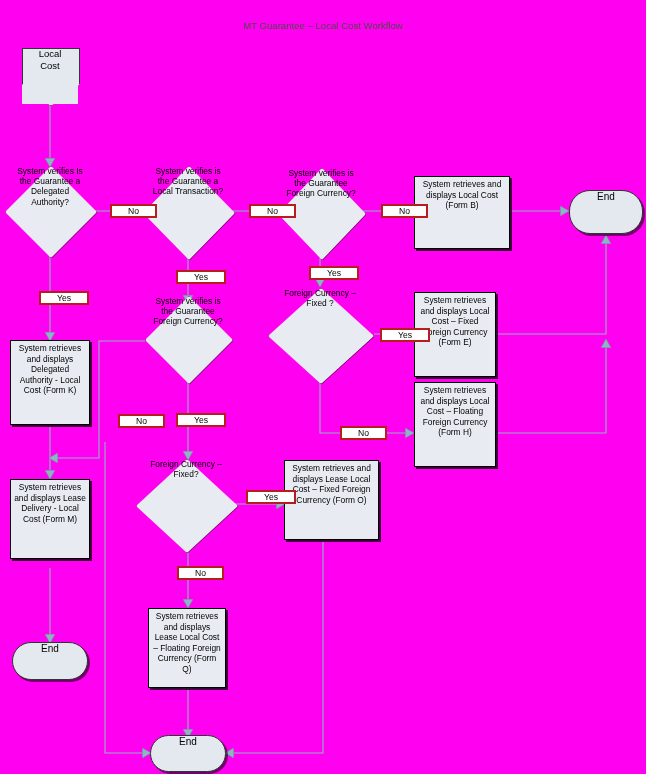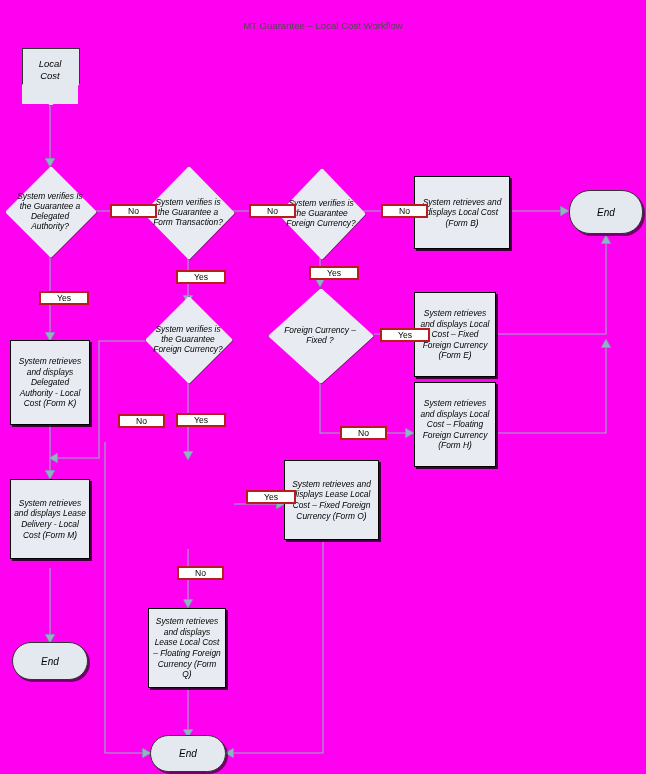--- a/index.html
+++ b/index.html
@@ -10,25 +10,24 @@
     font-family:"Liberation Sans", sans-serif;
     overflow:hidden;
     position:relative;
   }
   #canvas{position:absolute;left:0;top:0;width:646px;height:774px;}
   svg#wires{position:absolute;left:0;top:0;width:646px;height:774px;}
 
   .node{
     position:absolute;
     box-sizing:border-box;
-    display:flex;align-items:center;justify-content:center;
+    display:flex;justify-content:center;
     text-align:center;
     color:#000;
     z-index:3;
-    font-style:italic;
   }
   .proc{
     background:#E8ECF2;
     border:1.5px solid #000;
     box-shadow:2px 2px 0 rgba(0,0,0,0.75);
     font-size:8.4px;
     line-height:10.6px;
     padding:2px 3px;
   }
   .term{
@@ -154,41 +153,46 @@
 
   <div class="node diam" style="left:5px;top:166px;width:90px;height:90px;">
     <div class="dshadow"></div>
     <div class="dshape"></div>
     <div class="dlabel">System verifies Is the Guarantee a Delegated Authority?</div>
   </div>
 
   <div class="node diam" style="left:143px;top:166px;width:90px;height:92px;">
     <div class="dshadow"></div>
     <div class="dshape"></div>
-    <div class="dlabel">System verifies is the Guarantee a Form Transaction?</div>
+    <div class="dlabel">System verifies is the Guarantee a Local Transaction?</div>
   </div>
 
   <div class="node diam" style="left:278px;top:168px;width:86px;height:90px;">
     <div class="dshadow"></div>
     <div class="dshape"></div>
     <div class="dlabel">System verifies is the Guarantee Foreign Currency?</div>
   </div>
 
   <div class="node diam" style="left:145px;top:296px;width:86px;height:86px;">
     <div class="dshadow"></div>
     <div class="dshape"></div>
     <div class="dlabel">System verifies is the Guarantee Foreign Currency?</div>
   </div>
 
   <div class="node diam" style="left:268px;top:288px;width:104px;height:94px;">
     <div class="dshadow"></div>
     <div class="dshape"></div>
     <div class="dlabel">Foreign Currency – Fixed ?</div>
   </div>
 
+  <div class="node diam" style="left:136px;top:459px;width:100px;height:92px;">
+    <div class="dshadow"></div>
+    <div class="dshape"></div>
+    <div class="dlabel">Foreign Currency – Fixed?</div>
+  </div>
 
   <div class="node proc" style="left:414px;top:176px;width:96px;height:73px;">System retrieves and displays Local Cost (Form B)</div>
 
   <div class="node proc" style="left:414px;top:292px;width:82px;height:85px;">System retrieves and displays Local Cost – Fixed Foreign Currency (Form E)</div>
 
   <div class="node proc" style="left:414px;top:382px;width:82px;height:85px;">System retrieves and displays Local Cost – Floating Foreign Currency (Form H)</div>
 
   <div class="node proc" style="left:10px;top:340px;width:80px;height:85px;">System retrieves and displays Delegated Authority - Local Cost (Form K)</div>
 
   <div class="node proc" style="left:10px;top:479px;width:80px;height:80px;">System retrieves and displays Lease Delivery - Local Cost (Form M)</div>

